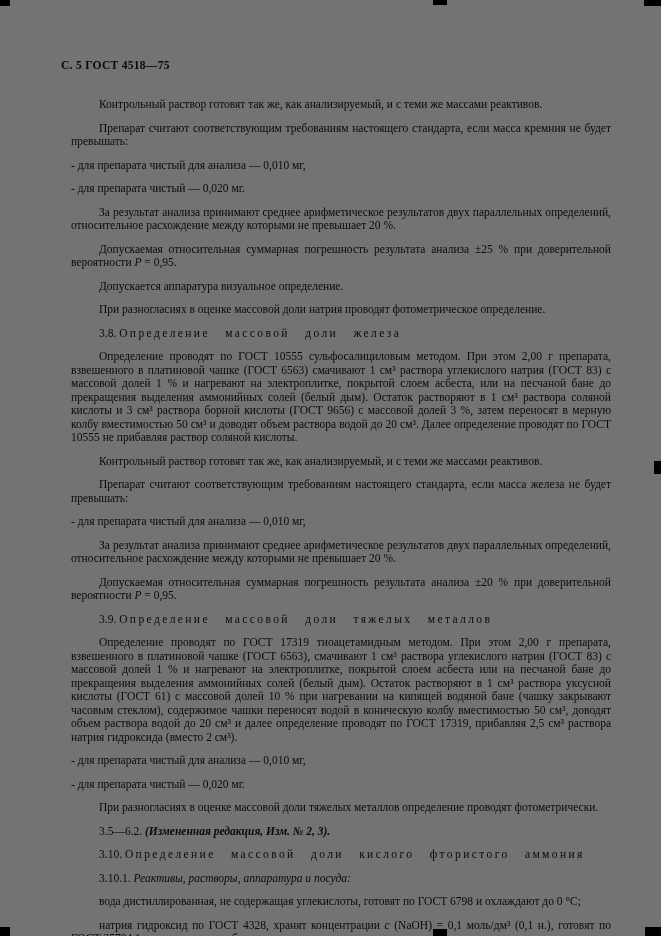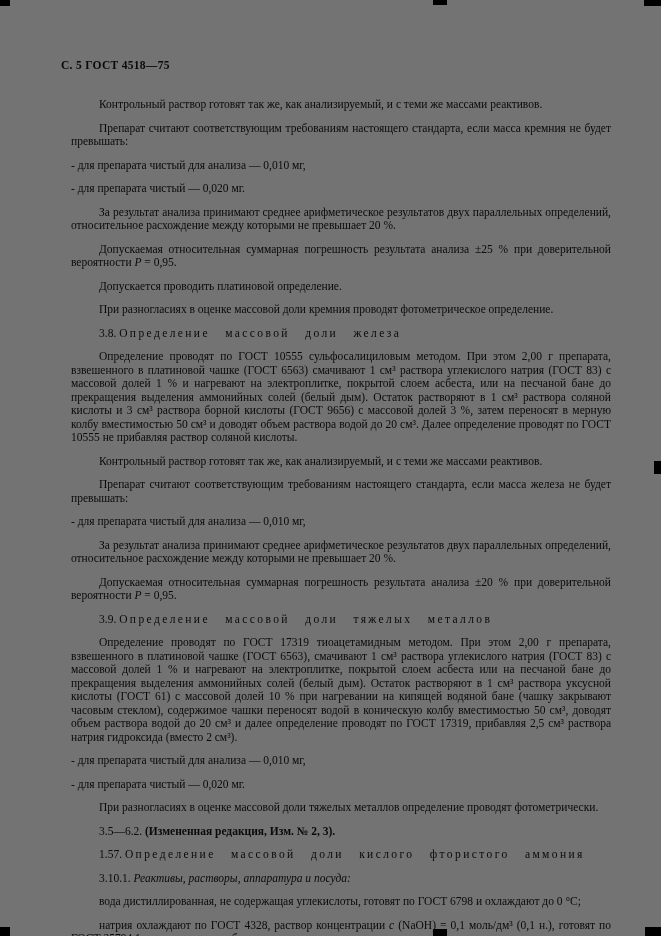--- a/index.html
+++ b/index.html
@@ -29,21 +29,21 @@
   }
   p.para {
     margin: 10px;
     padding: 0;
     font-size: 11.5px;
     line-height: 13.5px;
     text-align: justify;
   }
   p.indent { text-indent: 28px; }
   p.dash  { text-indent: 0; }
-  .b { font-weight: bold; }
+  .b { font-weight: bold; font-style: italic; }
   .i { font-style: italic; }
   .sp { letter-spacing: 2.4px; word-spacing: 10px; }
   .mark { position: absolute; background: #000; }
   #m-tl { left: 0;    top: 0;    width: 10px; height: 6px; }
   #m-tc { left: 433px; top: 0;   width: 14px; height: 5px; }
   #m-tr { left: 644px; top: 0;   width: 17px; height: 6px; }
   #m-rm { left: 654px; top: 461px; width: 7px; height: 13px; }
   #m-bl { left: 0;    top: 927px; width: 10px; height: 9px; }
   #m-bc { left: 433px; top: 929px; width: 14px; height: 7px; }
   #m-br { left: 645px; top: 927px; width: 16px; height: 9px; }
@@ -62,33 +62,33 @@
 
   <div class="header">С. 5 ГОСТ 4518—75</div>
 
   <div class="textblock">
       <p class="para indent"><span>Контрольный раствор готовят так же, как анализируемый, и с теми же массами реактивов.</span></p>
       <p class="para indent"><span>Препарат считают соответствующим требованиям настоящего стандарта, если масса кремния не будет превышать:</span></p>
       <p class="para dash"><span>- для препарата чистый для анализа — 0,010 мг,</span></p>
       <p class="para dash"><span>- для препарата чистый — 0,020 мг.</span></p>
       <p class="para indent"><span>За результат анализа принимают среднее арифметическое результатов двух параллельных определений, относительное расхождение между которыми не превышает 20 %.</span></p>
       <p class="para indent"><span>Допускаемая относительная суммарная погрешность результата анализа ±25 % при доверительной вероятности </span><span class="i">Р</span><span> = 0,95.</span></p>
-      <p class="para indent"><span>Допускается проводить платиновой определение.</span></p>
-      <p class="para indent"><span>При разногласиях в оценке массовой доли кремния проводят фотометрическое определение.</span></p>
+      <p class="para indent"><span>Допускается аппаратура визуальное определение.</span></p>
+      <p class="para indent"><span>При разногласиях в оценке массовой доли натрия проводят фотометрическое определение.</span></p>
       <p class="para indent"><span>3.8. </span><span class="sp">Определение массовой доли железа</span></p>
       <p class="para indent"><span>Определение проводят по ГОСТ 10555 сульфосалициловым методом. При этом 2,00 г препарата, взвешенного в платиновой чашке (ГОСТ 6563) смачивают 1 см³ раствора углекислого натрия (ГОСТ 83) с массовой долей 1 % и нагревают на электроплитке, покрытой слоем асбеста, или на песчаной бане до прекращения выделения аммонийных солей (белый дым). Остаток растворяют в 1 см³ раствора соляной кислоты и 3 см³ раствора борной кислоты (ГОСТ 9656) с массовой долей 3 %, затем переносят в мерную колбу вместимостью 50 см³ и доводят объем раствора водой до 20 см³. Далее определение проводят по ГОСТ 10555 не прибавляя раствор соляной кислоты.</span></p>
       <p class="para indent"><span>Контрольный раствор готовят так же, как анализируемый, и с теми же массами реактивов.</span></p>
       <p class="para indent"><span>Препарат считают соответствующим требованиям настоящего стандарта, если масса железа не будет превышать:</span></p>
       <p class="para dash"><span>- для препарата чистый для анализа — 0,010 мг,</span></p>
       <p class="para indent"><span>За результат анализа принимают среднее арифметическое результатов двух параллельных определений, относительное расхождение между которыми не превышает 20 %.</span></p>
       <p class="para indent"><span>Допускаемая относительная суммарная погрешность результата анализа ±20 % при доверительной вероятности </span><span class="i">Р</span><span> = 0,95.</span></p>
       <p class="para indent"><span>3.9. </span><span class="sp">Определение массовой доли тяжелых металлов</span></p>
       <p class="para indent"><span>Определение проводят по ГОСТ 17319 тиоацетамидным методом. При этом 2,00 г препарата, взвешенного в платиновой чашке (ГОСТ 6563), смачивают 1 см³ раствора углекислого натрия (ГОСТ 83) с массовой долей 1 % и нагревают на электроплитке, покрытой слоем асбеста или на песчаной бане до прекращения выделения аммонийных солей (белый дым). Остаток растворяют в 1 см³ раствора уксусной кислоты (ГОСТ 61) с массовой долей 10 % при нагревании на кипящей водяной бане (чашку закрывают часовым стеклом), содержимое чашки переносят водой в коническую колбу вместимостью 50 см³, доводят объем раствора водой до 20 см³ и далее определение проводят по ГОСТ 17319, прибавляя 2,5 см³ раствора натрия гидроксида (вместо 2 см³).</span></p>
       <p class="para dash"><span>- для препарата чистый для анализа — 0,010 мг,</span></p>
       <p class="para dash"><span>- для препарата чистый — 0,020 мг.</span></p>
       <p class="para indent"><span>При разногласиях в оценке массовой доли тяжелых металлов определение проводят фотометрически.</span></p>
       <p class="para indent"><span>3.5—6.2. </span><span class="b">(Измененная редакция, Изм. № 2, 3).</span></p>
-      <p class="para indent"><span>1.57. </span><span class="sp">Определение массовой доли кислого фтористого аммония</span></p>
+      <p class="para indent"><span>3.10. </span><span class="sp">Определение массовой доли кислого фтористого аммония</span></p>
       <p class="para indent"><span>3.10.1. </span><span class="i">Реактивы, растворы, аппаратура и посуда:</span></p>
       <p class="para indent"><span>вода дистиллированная, не содержащая углекислоты, готовят по ГОСТ 6798 и охлаждают до 0 °С;</span></p>
-      <p class="para indent"><span>натрия охлаждают по ГОСТ 4328, раствор концентрации </span><span class="i">с</span><span> (NaOH) = 0,1 моль/дм³ (0,1 н.), готовят по ГОСТ 25794.1; раствор хранят в банке из полиэтилена;</span></p>
+      <p class="para indent"><span>натрия гидроксид по ГОСТ 4328, хранят концентрации </span><span class="i">с</span><span> (NaOH) = 0,1 моль/дм³ (0,1 н.), готовят по ГОСТ 25794.1; раствор хранят в банке из полиэтилена;</span></p>
     </div>
 </div>
 
 </body></html>

